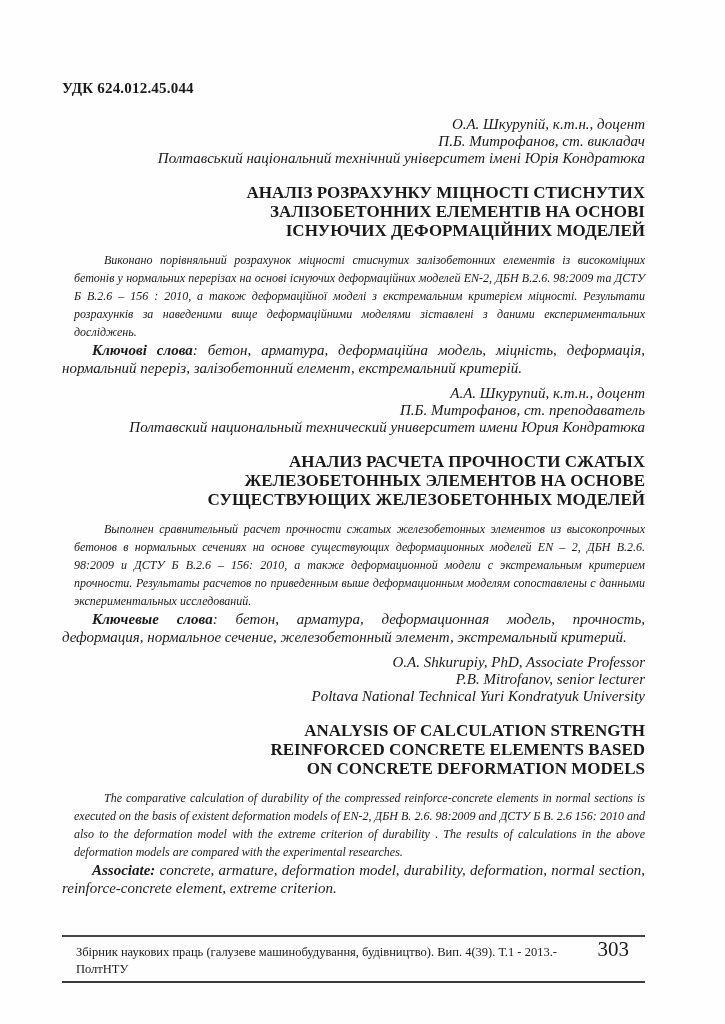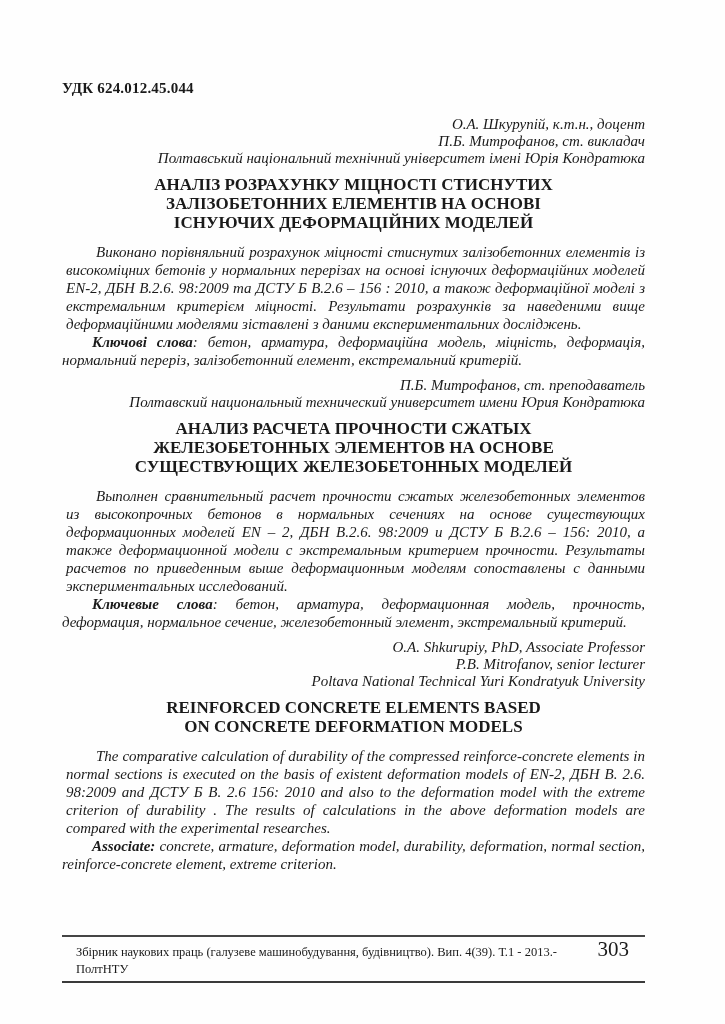--- a/index.html
+++ b/index.html
@@ -30,32 +30,32 @@
     letter-spacing: 0.2px;
   }
   .authors {
     margin-top: 20px;
     text-align: right;
     font-style: italic;
     font-size: 15px;
     line-height: 17px;
   }
   .article-title {
-    margin: 8px 0 0 0;
-    text-align: center;
+    margin: 16px 0 0 0;
+    text-align: right;
     font-size: 17px;
     line-height: 19px;
     font-weight: bold;
   }
   .article-title .tl { display: block; }
   .abstract {
-    margin: 11px 0 0 4px;
+    margin: 11px 0 0 12px;
     text-align: justify;
     font-style: italic;
-    font-size: 15px;
+    font-size: 12px;
     line-height: 18px;
     text-indent: 30px;
   }
   .keywords {
     margin: 0;
     text-align: justify;
     font-style: italic;
     font-size: 15px;
     line-height: 18px;
     text-indent: 30px;
@@ -106,20 +106,21 @@
         <span class="tl">ІСНУЮЧИХ ДЕФОРМАЦІЙНИХ МОДЕЛЕЙ</span>
       </h1>
       <p class="abstract">Виконано порівняльний розрахунок міцності стиснутих залізобетонних елементів із високоміцних бетонів у нормальних перерізах на основі існуючих деформаційних моделей EN-2, ДБН В.2.6. 98:2009 та ДСТУ Б В.2.6 – 156 : 2010, а також деформаційної моделі з екстремальним критерієм міцності. Результати розрахунків за наведеними вище деформаційними моделями зіставлені з даними експериментальних досліджень.</p>
       <p class="keywords">
         <span class="kw-label">Ключові слова</span><span>: бетон, арматура, деформаційна модель, міцність, деформація, нормальний переріз, залізобетонний елемент, екстремальний критерій.</span>
       </p>
     </section>
 
     <section class="sec-ru">
       <div class="authors">
+        <div>А.А. Шкурупий, к.т.н., доцент</div>
         <div>П.Б. Митрофанов, ст. преподаватель</div>
         <div>Полтавский национальный технический университет имени Юрия Кондратюка</div>
       </div>
       <h1 class="article-title">
         <span class="tl">АНАЛИЗ РАСЧЕТА ПРОЧНОСТИ СЖАТЫХ</span>
         <span class="tl">ЖЕЛЕЗОБЕТОННЫХ ЭЛЕМЕНТОВ НА ОСНОВЕ</span>
         <span class="tl">СУЩЕСТВУЮЩИХ ЖЕЛЕЗОБЕТОННЫХ МОДЕЛЕЙ</span>
       </h1>
       <p class="abstract">Выполнен сравнительный расчет прочности сжатых железобетонных элементов из высокопрочных бетонов в нормальных сечениях на основе существующих деформационных моделей EN – 2, ДБН В.2.6. 98:2009 и ДСТУ Б В.2.6 – 156: 2010, а также деформационной модели с экстремальным критерием прочности. Результаты расчетов по приведенным выше деформационным моделям сопоставлены с данными экспериментальных исследований.</p>
       <p class="keywords">
@@ -127,20 +128,21 @@
       </p>
     </section>
 
     <section class="sec-en">
       <div class="authors">
         <div>O.A. Shkurupiy, PhD, Associate Professor</div>
         <div>P.B. Mitrofanov, senior lecturer</div>
         <div>Poltava National Technical Yuri Kondratyuk University</div>
       </div>
       <h1 class="article-title">
+        <span class="tl">ANALYSIS OF CALCULATION STRENGTH</span>
         <span class="tl">REINFORCED CONCRETE ELEMENTS BASED</span>
         <span class="tl">ON CONCRETE DEFORMATION MODELS</span>
       </h1>
       <p class="abstract">The comparative calculation of durability of the compressed reinforce-concrete elements in normal sections is executed on the basis of existent deformation models of EN-2, ДБН В. 2.6. 98:2009 and ДСТУ Б В. 2.6 156: 2010 and also to the deformation model with the extreme criterion of durability . The results of calculations in the above deformation models are compared with the experimental researches.</p>
       <p class="keywords">
         <span class="kw-label">Associate:</span><span> concrete, armature, deformation model, durability, deformation, normal section, reinforce-concrete element, extreme criterion.</span>
       </p>
     </section>
 
   </div>

